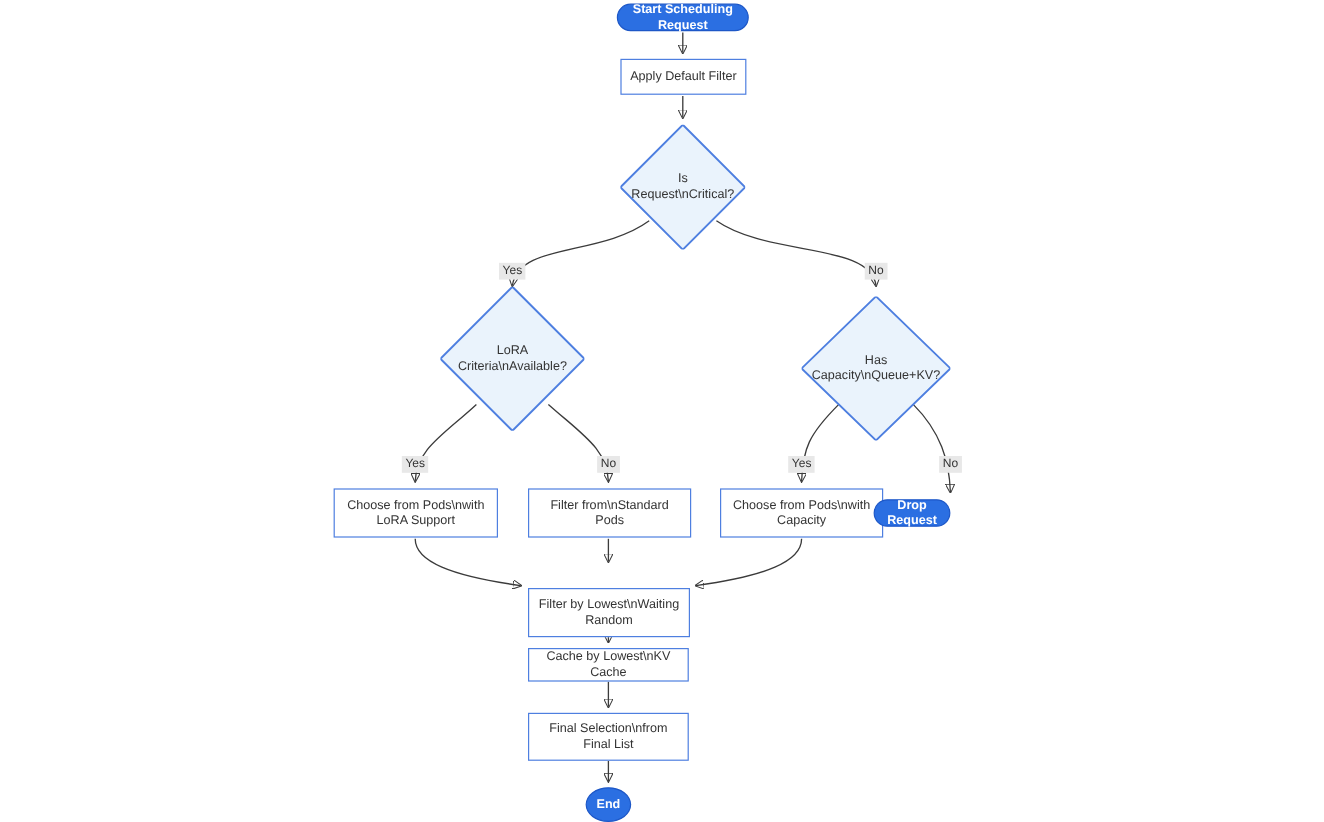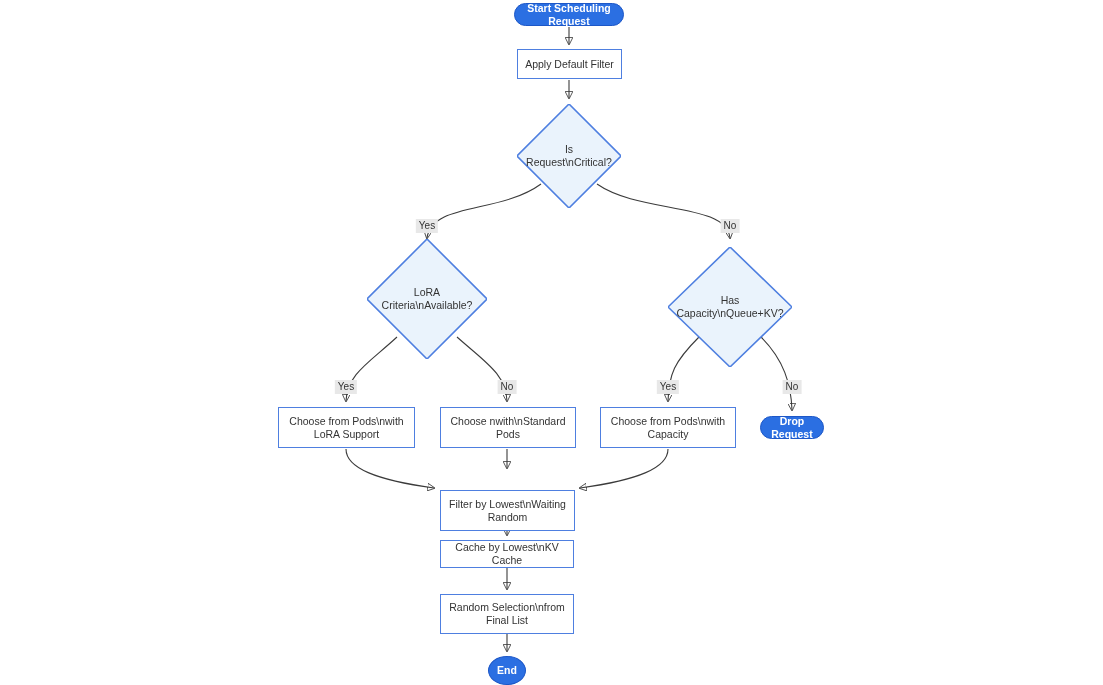--- a/index.html
+++ b/index.html
@@ -59,21 +59,21 @@
   }
   
   #n-start{left:514px;top:3px;width:110px;height:23px;}
   #n-apply{left:517px;top:49px;width:105px;height:30px;}
   #n-critical{left:517px;top:104px;width:104px;height:104px;}
   #n-lora{left:367px;top:239px;width:120px;height:120px;}
   #n-capacity{left:668px;top:247px;width:124px;height:120px;}
   #n-choose-lora{left:278px;top:407px;width:137px;height:41px;}
   #n-choose-standard{left:440px;top:407px;width:136px;height:41px;}
   #n-choose-capacity{left:600px;top:407px;width:136px;height:41px;}
-  #n-drop{left:760px;top:416px;width:64px;height:23px;}
+  #n-drop{left:728px;top:416px;width:64px;height:23px;}
   #n-filter-waiting{left:440px;top:490px;width:135px;height:41px;}
   #n-filter-kv{left:440px;top:540px;width:134px;height:28px;}
   #n-random{left:440px;top:594px;width:134px;height:40px;}
   #n-end{left:488px;top:656px;width:38px;height:29px;border-radius:50%;}
   
   #el-critical-yes{left:427px;top:226px;}
   #el-critical-no{left:730px;top:226px;}
   #el-lora-yes{left:346px;top:387px;}
   #el-lora-no{left:507px;top:387px;}
   #el-capacity-yes{left:668px;top:387px;}
@@ -134,21 +134,21 @@
       </svg>
     <span class="lbl">Has Capacity\nQueue+KV?</span>
   </div>
 
   <div class="node rect" id="n-choose-lora">
     <span>Choose from Pods\nwith</span>
     <span>LoRA Support</span>
   </div>
 
   <div class="node rect" id="n-choose-standard">
-    <span>Choose nwith\nStandard</span>
+    <span>Filter from\nStandard</span>
     <span>Pods</span>
   </div>
 
   <div class="node rect" id="n-choose-capacity">
     <span>Choose from Pods\nwith</span>
     <span>Capacity</span>
   </div>
 
   <div class="node pill" id="n-drop">
     <span>Drop Request</span>
@@ -157,21 +157,21 @@
   <div class="node rect" id="n-filter-waiting">
     <span>Filter by Lowest\nWaiting</span>
     <span>Random</span>
   </div>
 
   <div class="node rect" id="n-filter-kv">
     <span>Cache by Lowest\nKV Cache</span>
   </div>
 
   <div class="node rect" id="n-random">
-    <span>Random Selection\nfrom</span>
+    <span>Final Selection\nfrom</span>
     <span>Final List</span>
   </div>
 
   <div class="node pill" id="n-end">
     <span>End</span>
   </div>
 
   <span class="edge-label" id="el-critical-yes">Yes</span>
   <span class="edge-label" id="el-critical-no">No</span>
   <span class="edge-label" id="el-lora-yes">Yes</span>

